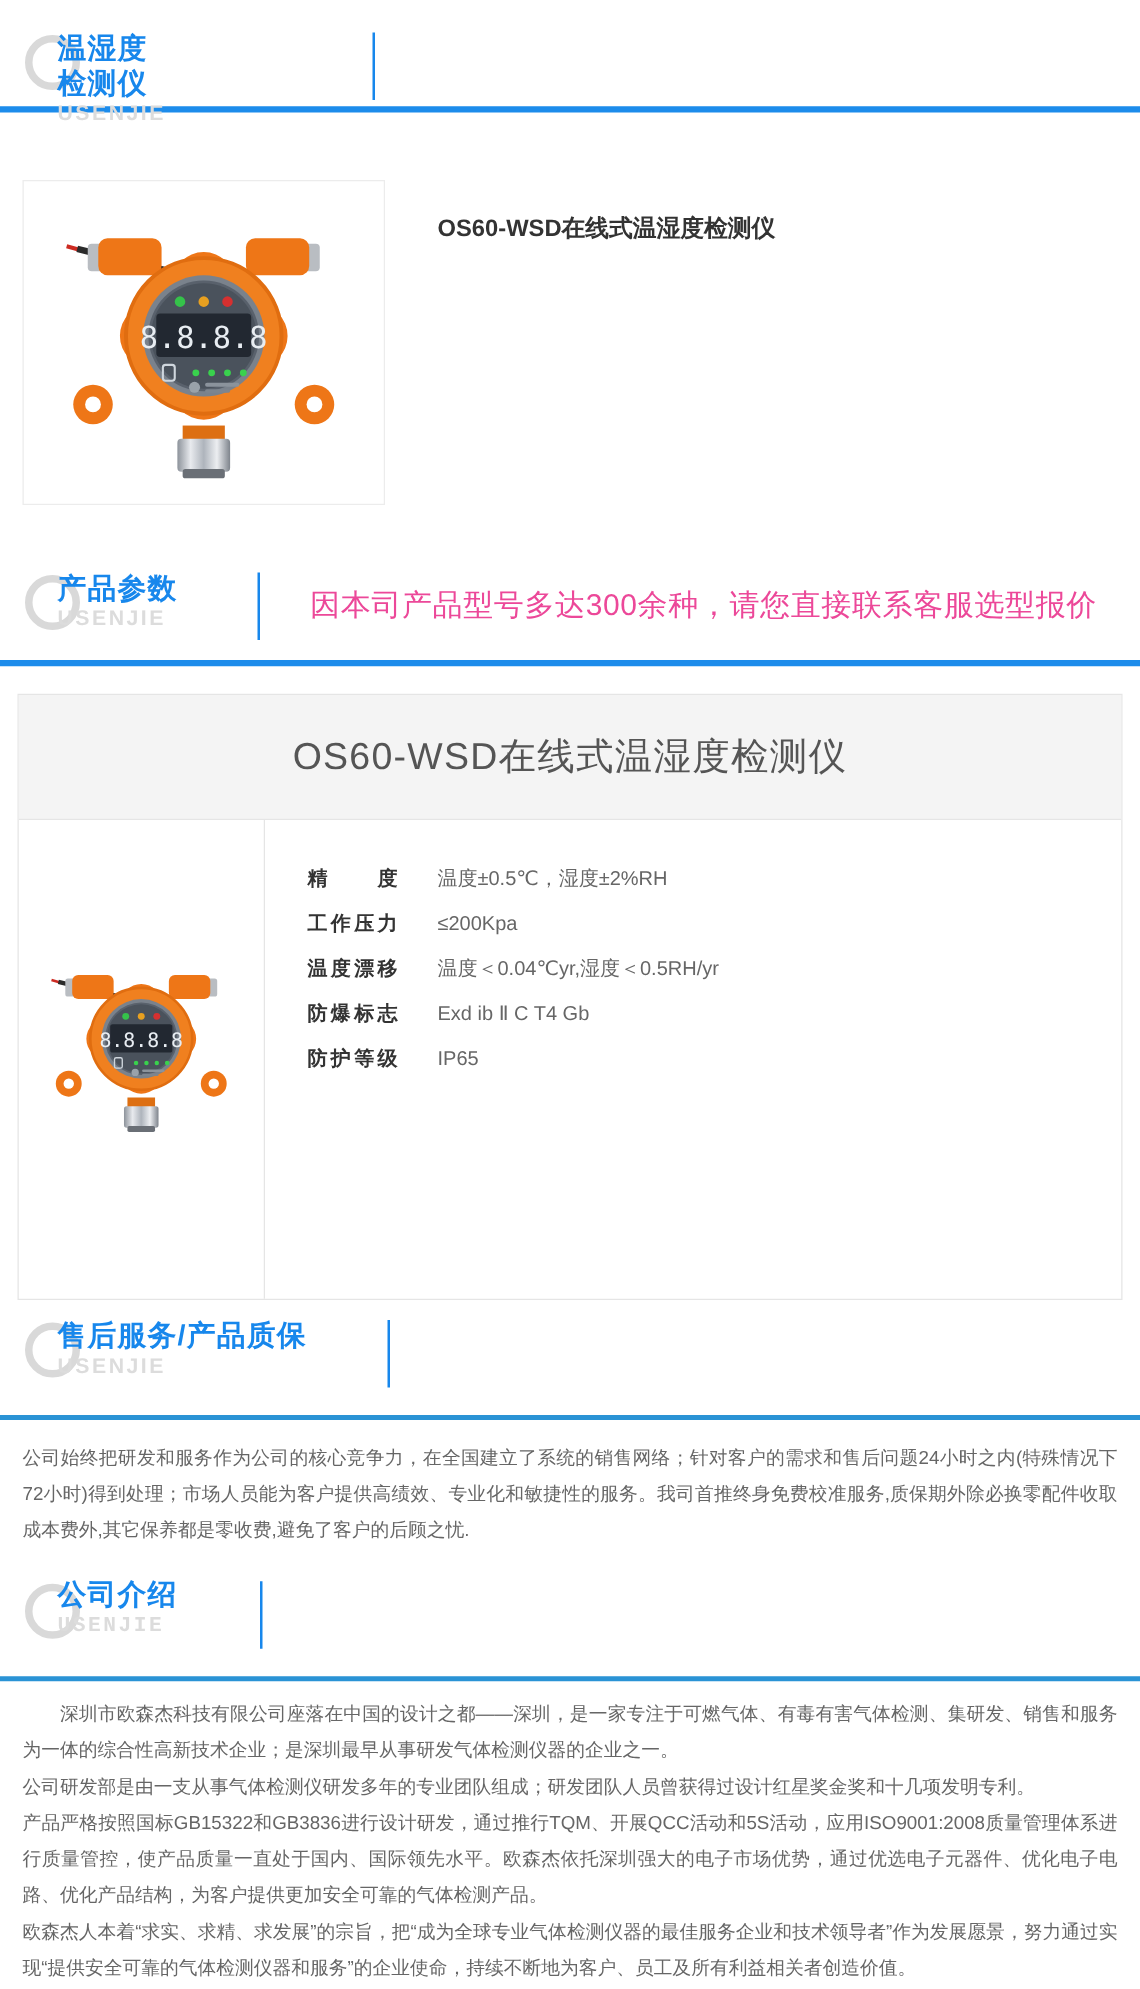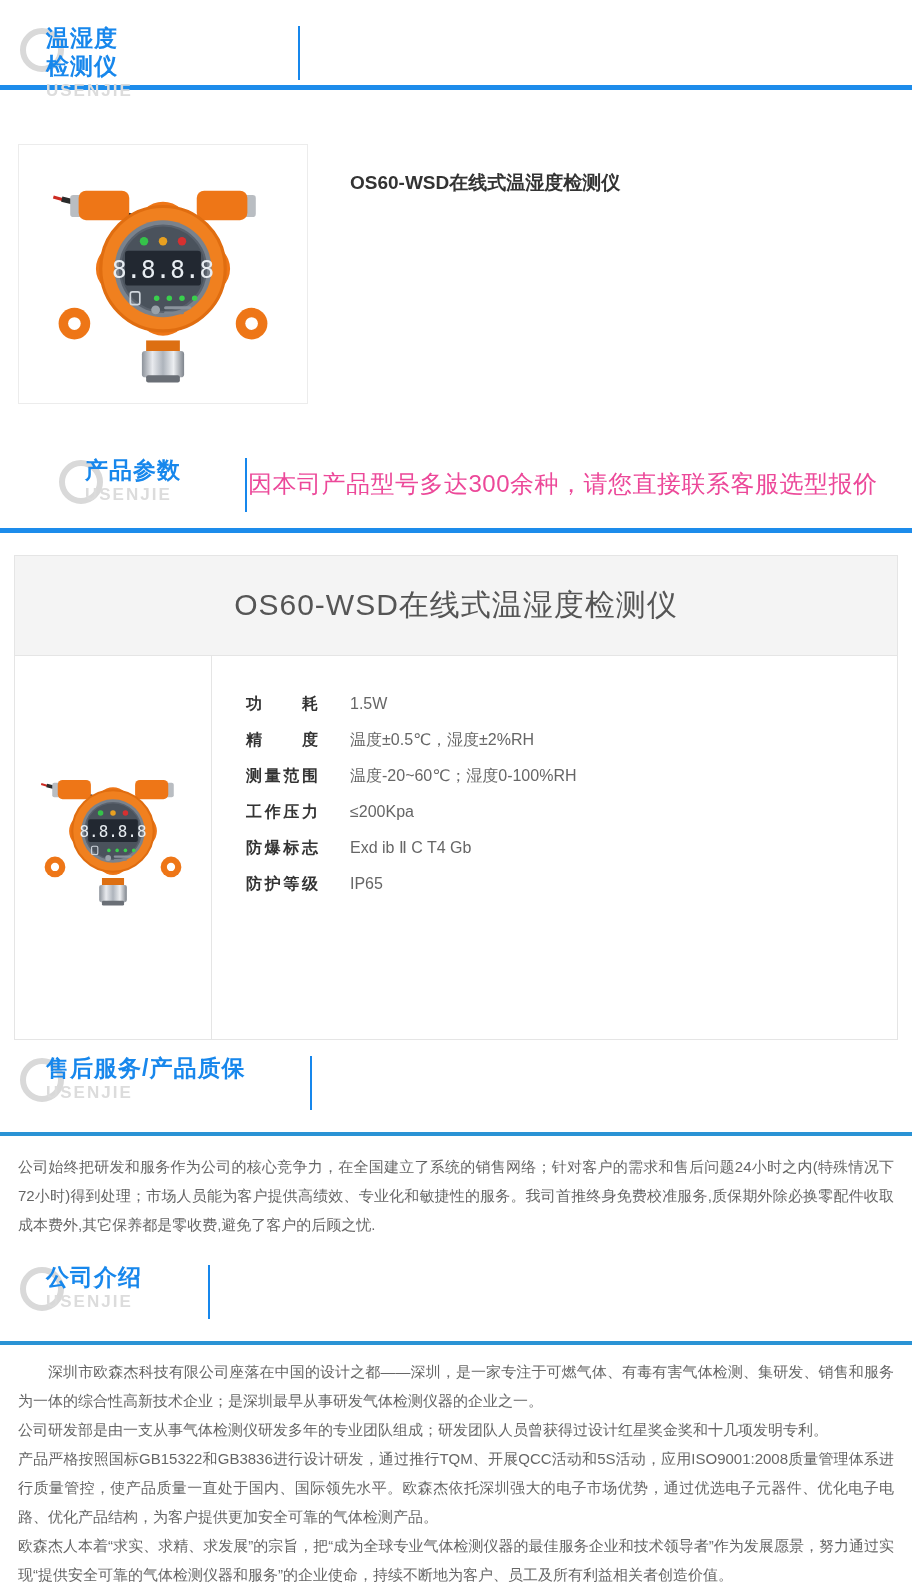--- a/index.html
+++ b/index.html
@@ -29,21 +29,21 @@
   .product-row { display:flex; margin:54px 18px 0 18px; }
   .product-img-box {
     width:290px; height:260px; border:1px solid #ececec; flex:none;
     display:flex; align-items:center; justify-content:center;
   }
   .product-info { margin-left:42px; padding-top:26px; width:566px; }
   .product-title { font-size:19px; font-weight:bold; color:#333; margin-bottom:18px; }
   .product-desc { font-size:14px; color:#666; line-height:30px; text-align:justify; }
 
   
-  .params-head-row { position:relative; margin-top:50px; height:62px;padding-left:39px; }
+  .params-head-row { position:relative; margin-top:50px; height:62px; }
   .params-note {
     position:absolute; left:248px; top:14px; font-size:24px; color:#ec4899;
     letter-spacing:0.5px;
   }
   .rule-gap { margin-top:12px; }
 
   
   .spec-box { margin:22px 14px 0 14px; border:1px solid #e5e5e5; }
   .spec-box-head {
     height:100px; background:#f4f4f4; border-bottom:1px solid #e5e5e5;
@@ -194,42 +194,41 @@
           <circle cx="140" cy="128" r="2.6" fill="#39d14d"></circle>
         <circle cx="103" cy="139" r="4.2" fill="#9aa2aa"></circle>
         <rect x="111" y="135.5" width="26" height="3" rx="1.5" fill="#8b939c"></rect>
         <rect x="111" y="140.5" width="19" height="2.6" rx="1.3" fill="#7d858e"></rect>
         <rect x="94" y="168" width="32" height="11" fill="#dd6f12"></rect>
         <rect x="90" y="178" width="40" height="25" rx="3" fill="url(#metalB)"></rect>
         <rect x="94" y="201" width="32" height="7" rx="2" fill="#6a6f76"></rect>
       </svg>
     </div>
     <div class="spec-list">
-      <div class="spec-row"><span class="spec-label">功耗</span><span class="spec-value">1.5W</span></div>
       <div class="spec-row"><span class="spec-label">精度</span><span class="spec-value">温度±0.5℃，湿度±2%RH</span></div>
-      <div class="spec-row"><span class="spec-label">测量范围</span><span class="spec-value">温度-20~60℃；湿度0-100%RH</span></div>
       <div class="spec-row"><span class="spec-label">工作压力</span><span class="spec-value">≤200Kpa</span></div>
+      <div class="spec-row"><span class="spec-label">温度漂移</span><span class="spec-value">温度＜0.04℃yr,湿度＜0.5RH/yr</span></div>
       <div class="spec-row"><span class="spec-label">防爆标志</span><span class="spec-value">Exd ib Ⅱ C T4 Gb</span></div>
       <div class="spec-row"><span class="spec-label">防护等级</span><span class="spec-value">IP65</span></div>
     </div>
   </div>
 </div>
 
 <div class="sec-head mt10" style="margin-top:12px;">
   <span class="ring"></span>
   <div class="sec-txt">
     <div class="sec-title">售后服务/产品质保</div>
     <div class="sec-sub">USENJIE</div>
   </div>
   <span class="vbar" style="left:292px;"></span>
 </div>
 <div class="blue-rule thin mt18"></div>
 <div class="service-para">公司始终把研发和服务作为公司的核心竞争力，在全国建立了系统的销售网络；针对客户的需求和售后问题24小时之内(特殊情况下72小时)得到处理；市场人员能为客户提供高绩效、专业化和敏捷性的服务。我司首推终身免费校准服务,质保期外除必换零配件收取成本费外,其它保养都是零收费,避免了客户的后顾之忧.</div>
 
-<div class="sec-head" style="margin-top:22px;">
+<div class="sec-head" style="margin-top:22px;font-family:Liberation Mono, monospace;">
   <span class="ring"></span>
   <div class="sec-txt">
     <div class="sec-title">公司介绍</div>
     <div class="sec-sub">USENJIE</div>
   </div>
   <span class="vbar" style="left:190px;"></span>
 </div>
 <div class="blue-rule thin mt18"></div>
 <div class="company-block">
   <p class="indent">深圳市欧森杰科技有限公司座落在中国的设计之都——深圳，是一家专注于可燃气体、有毒有害气体检测、集研发、销售和服务为一体的综合性高新技术企业；是深圳最早从事研发气体检测仪器的企业之一。</p>

